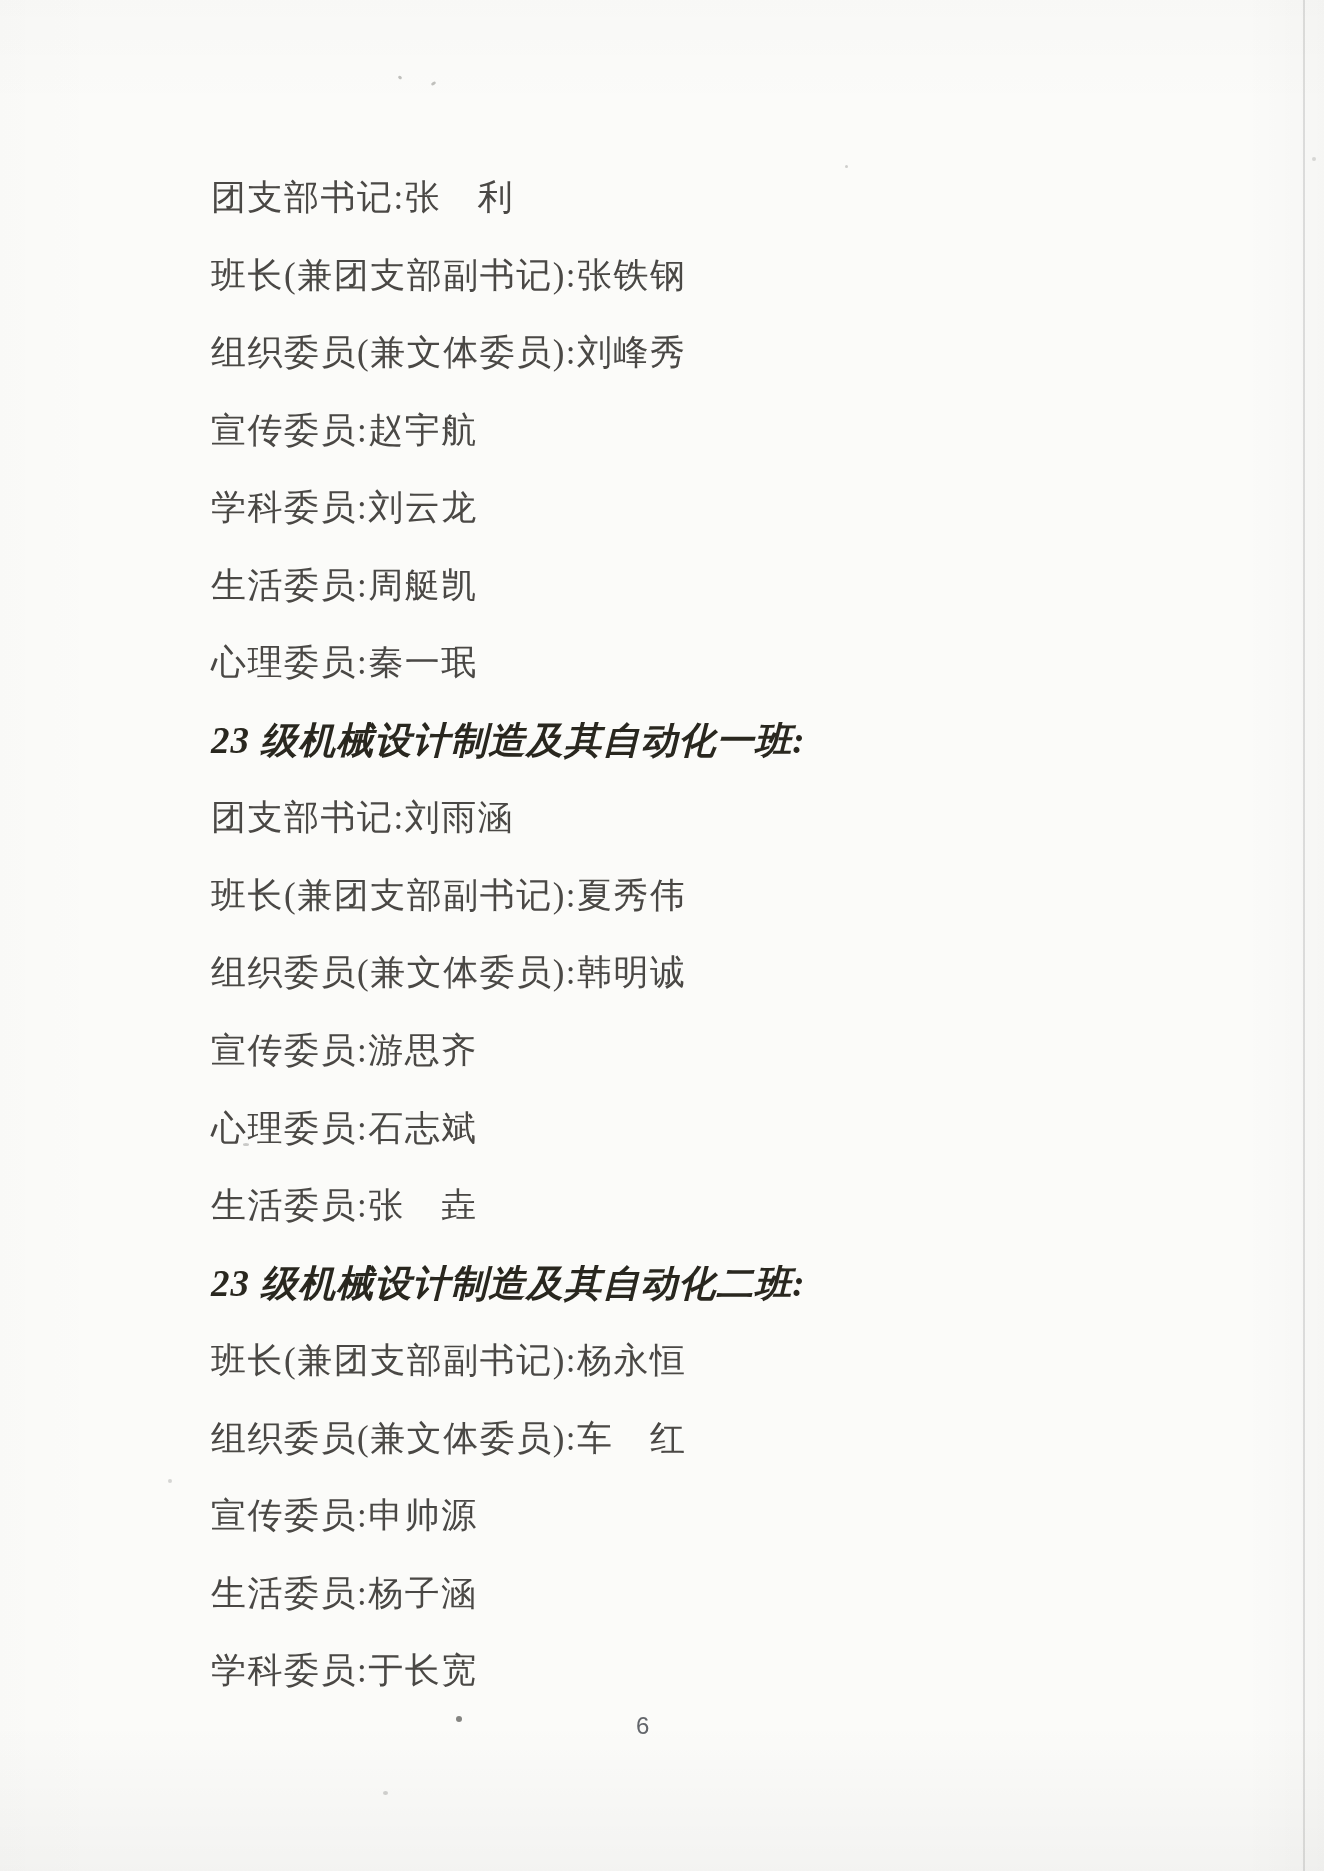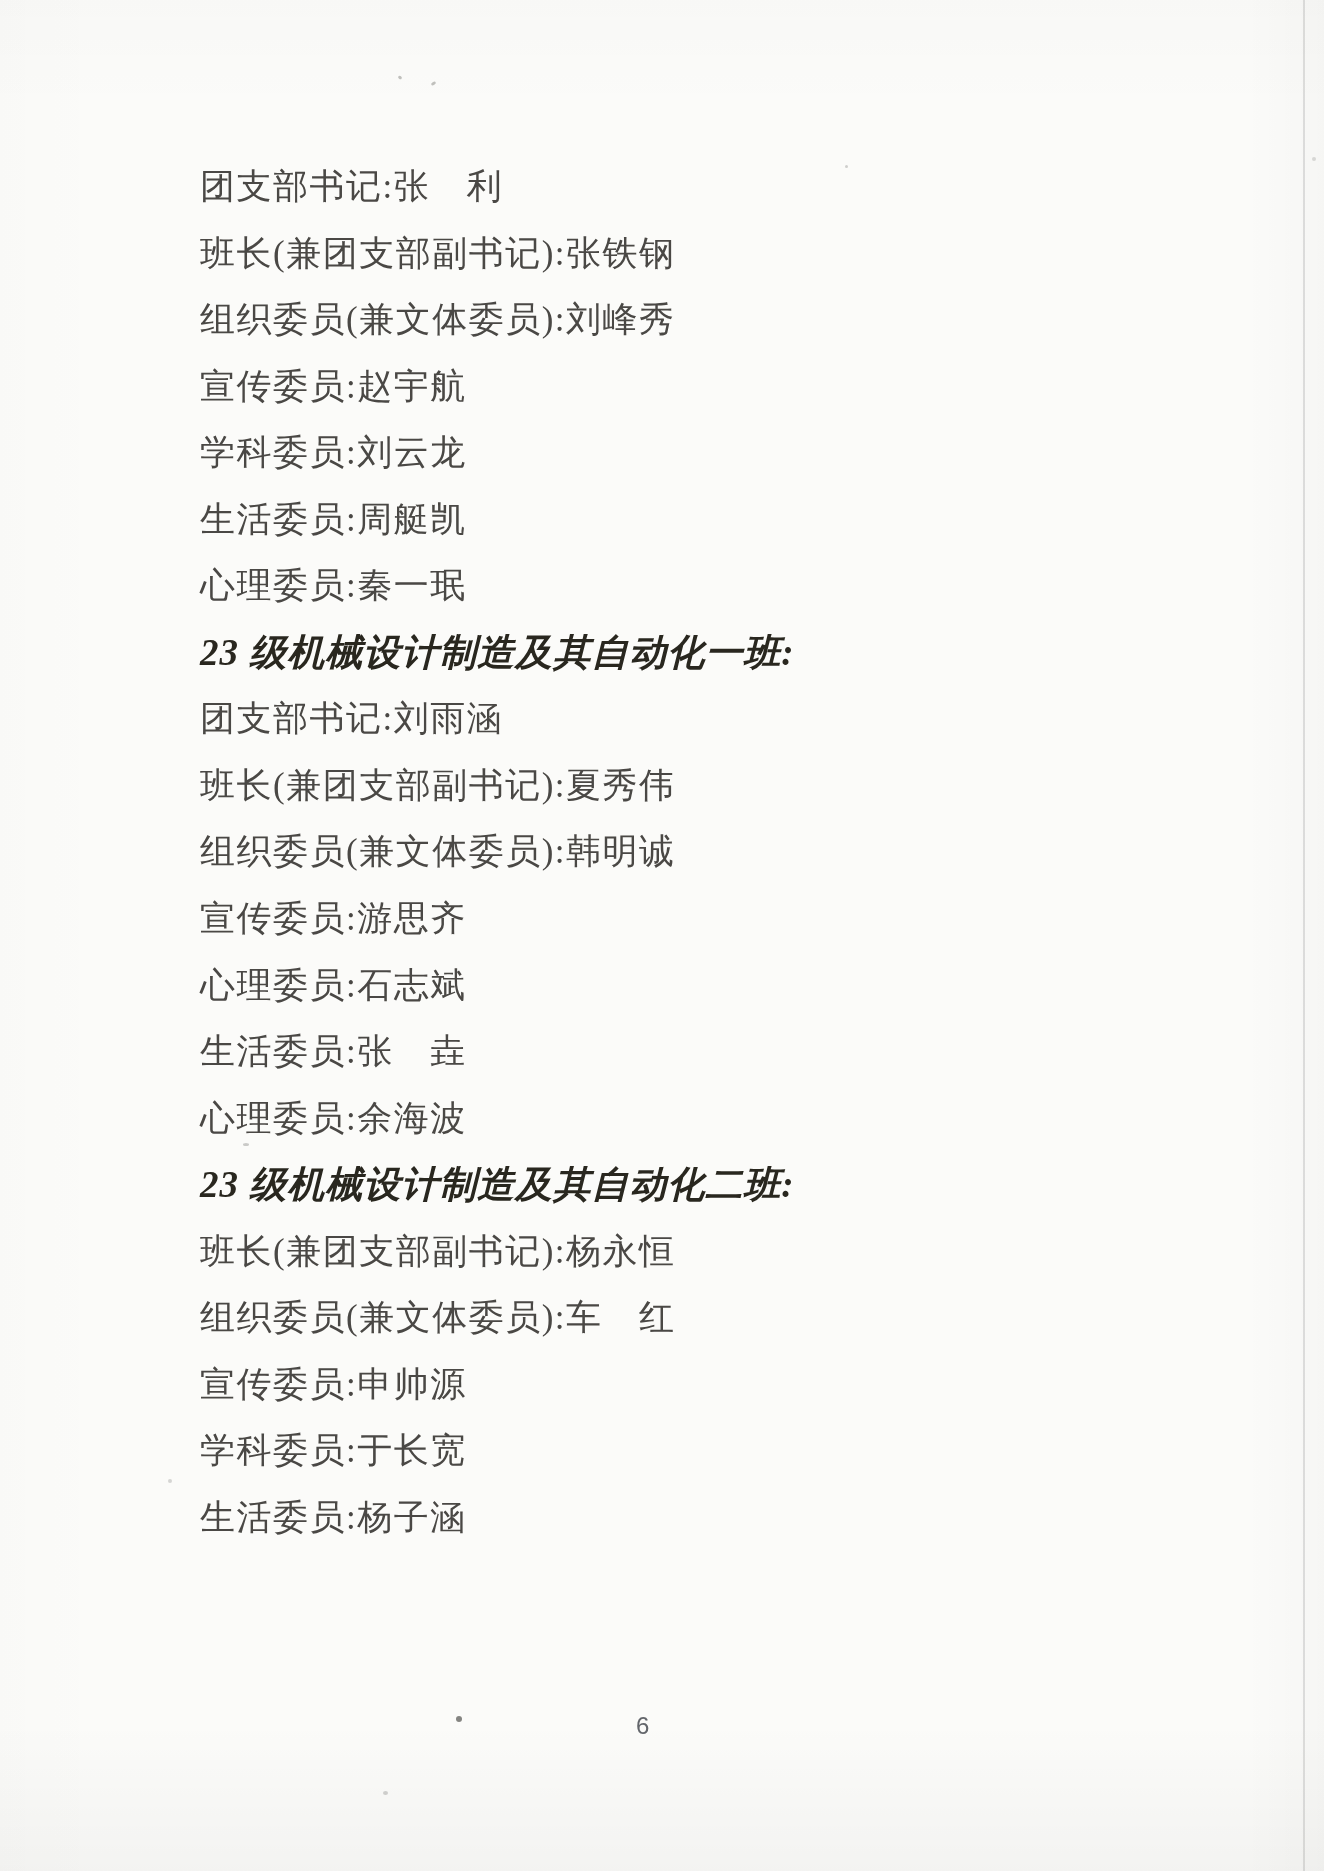--- a/index.html
+++ b/index.html
@@ -19,21 +19,21 @@
       linear-gradient(90deg, rgba(0,0,0,0.008) 0%, rgba(0,0,0,0) 8%, rgba(0,0,0,0) 94%, rgba(0,0,0,0.02) 100%);
     pointer-events: none;
   }
   .doc {
     position: absolute;
     left: 200px;
     top: 154px;
     right: 30px;
   }
   .line {
-    margin: 0;
+    margin: 11px;
     height: 66.55px;
     line-height: 66.55px;
     font-size: 35px;
     font-weight: 400;
     color: #4a4845;
     white-space: nowrap;
     letter-spacing: 1.5px;
   }
   .heading {
     font-size: 37px;
@@ -91,30 +91,29 @@
   </section>
 
   <section>
     <h2 class="line heading">23 级机械设计制造及其自动化一班:</h2>
     <p class="line">团支部书记:刘雨涵</p>
     <p class="line">班长(兼团支部副书记):夏秀伟</p>
     <p class="line">组织委员(兼文体委员):韩明诚</p>
     <p class="line">宣传委员:游思齐</p>
     <p class="line">心理委员:石志斌</p>
     <p class="line">生活委员:张　垚</p>
-    <p class="line">心理委员:余海波</p>
   </section>
 
   <section>
     <h2 class="line heading">23 级机械设计制造及其自动化二班:</h2>
     <p class="line">班长(兼团支部副书记):杨永恒</p>
     <p class="line">组织委员(兼文体委员):车　红</p>
     <p class="line">宣传委员:申帅源</p>
+    <p class="line">生活委员:杨子涵</p>
     <p class="line">学科委员:于长宽</p>
-    <p class="line">生活委员:杨子涵</p>
   </section>
 
 </div>
 
 <div class="page-number">6</div>
 
 <div class="scan-edge-line"></div>
 <div class="speck s1"></div>
 <div class="speck s2"></div>
 <div class="speck s3"></div>

